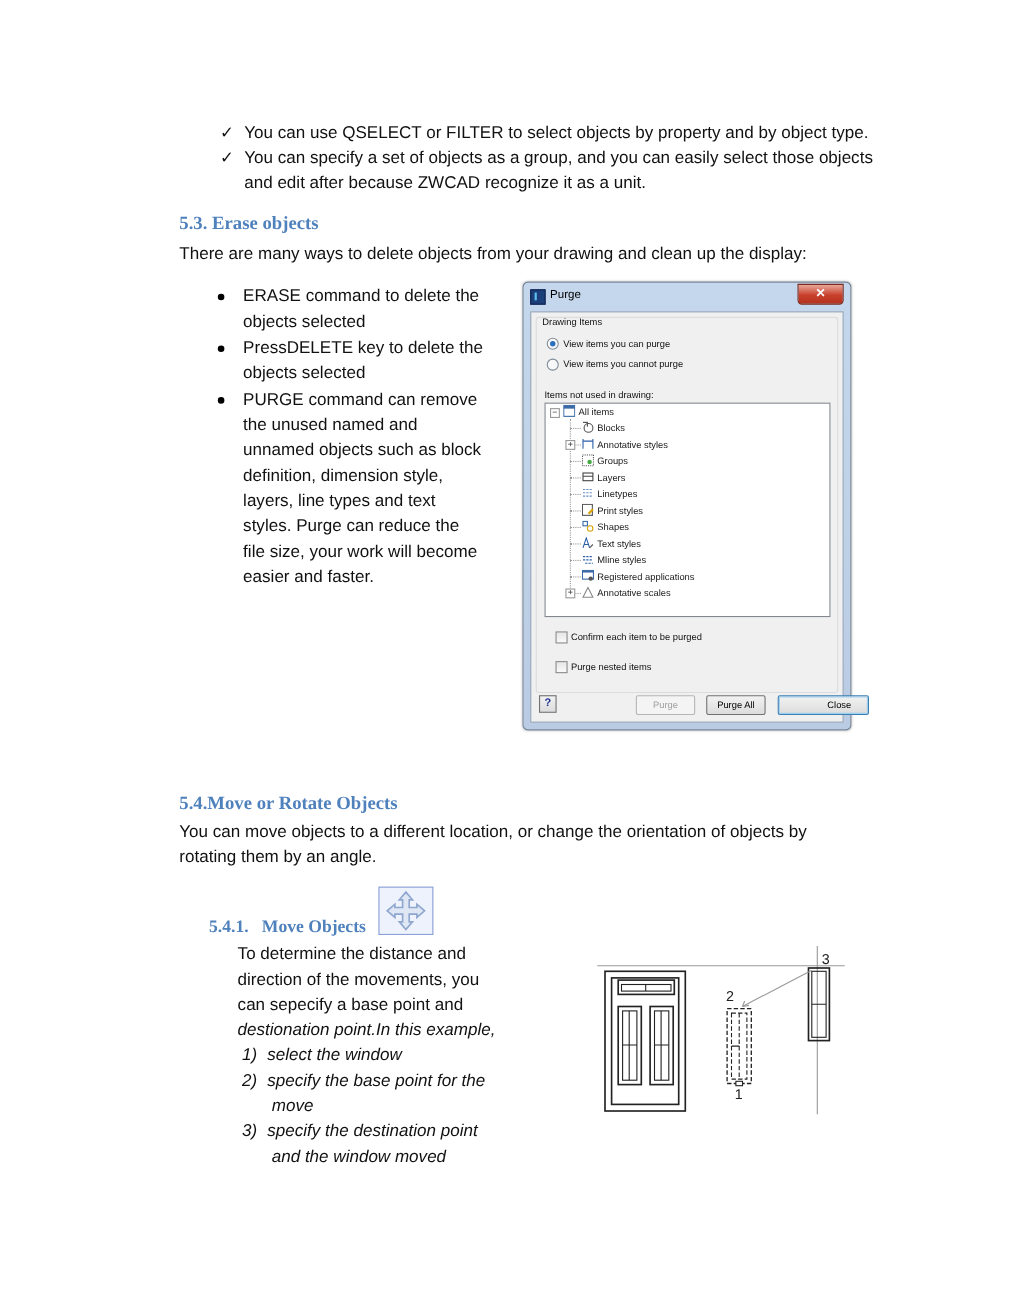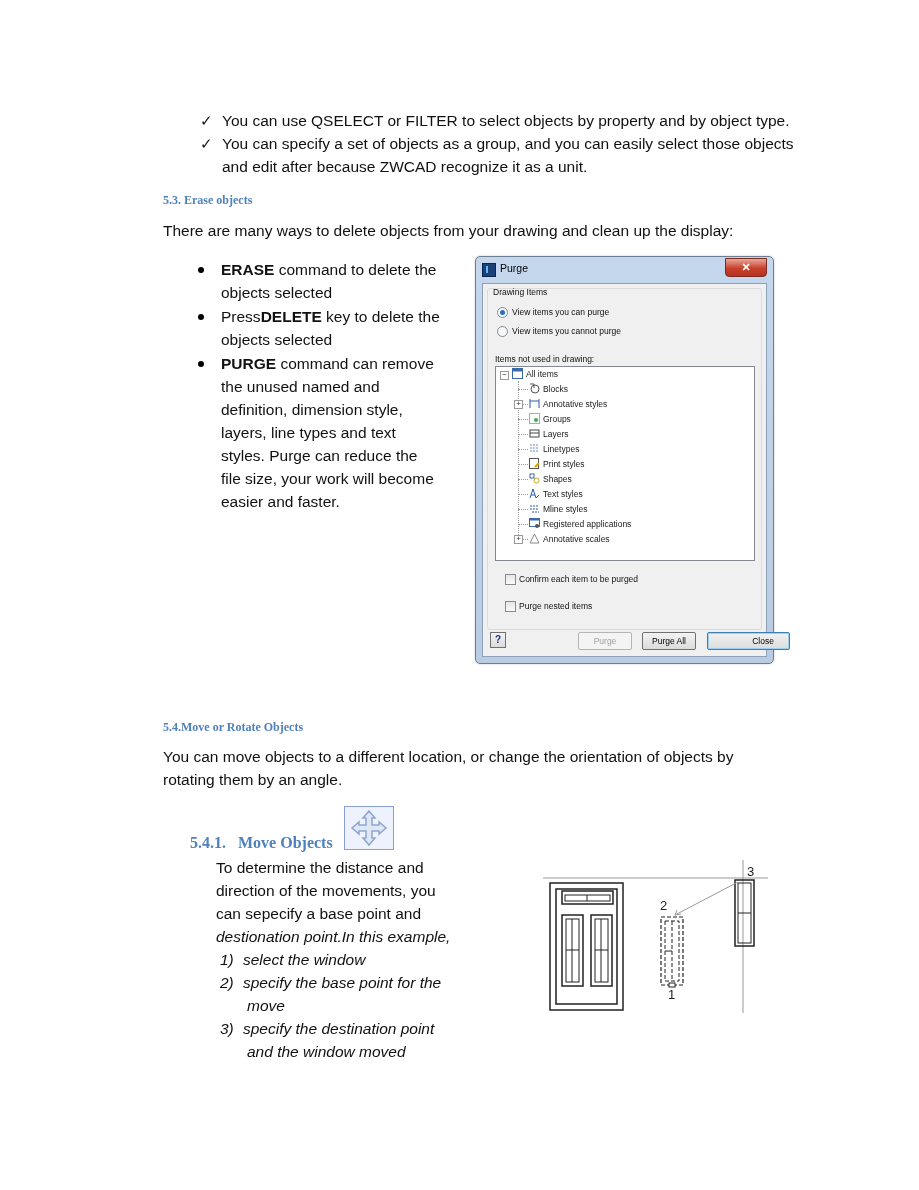--- a/index.html
+++ b/index.html
@@ -3,26 +3,26 @@
 <meta charset="utf-8">
 <style>
   html, body { margin: 0; padding: 0; background: #ffffff; }
   body { width: 919px; height: 1190px; position: relative; overflow: hidden;
          font-family: "Liberation Sans", sans-serif; color: #1a1a1a; }
   .abs { position: absolute; }
   .body-text { font-size: 15.5px; line-height: 23px; color: #111; }
   .check-item { position: absolute; left: 200px; width: 590px; }
   .check-item .mark { position: absolute; left: 0; top: 0; width: 20px; font-size: 15px; }
   .check-item .txt { position: absolute; left: 22px; top: 0; }
-  .h2 { font-family: "Liberation Serif", serif; font-weight: bold; color: #4f81bd; font-size: 12px; }
+  .h2 { font-family: "Liberation Serif", serif; font-weight: bold; color: #4f81bd; font-size: 17px; }
   .h3 { font-family: "Liberation Serif", serif; font-weight: bold; color: #4f81bd; font-size: 16px; }
   .bullet { position: absolute; left: 198px; width: 240px; }
   .bullet .dot { position: absolute; left: 0; top: 9px; width: 6px; height: 6px; border-radius: 50%; background: #000; }
   .bullet .txt { position: absolute; left: 23px; top: 0; width: 225px; }
-  b { font-weight: bold; margin-top: 31px; }
+  b { font-weight: normal; margin-top: 31px; }
   .ital { font-style: italic; }
 
   
   .dialog { left: 475px; top: 256px; width: 297px; height: 406px; border: 1px solid #6d7d92; border-radius: 5px;
             background: linear-gradient(#c4d7ec, #b9cce3); box-shadow: 0 0 2px rgba(0,0,0,0.25); }
   .dlg-titlebar { position: absolute; left: 0; top: 0; right: 0; height: 24px; }
   .dlg-app-icon { position: absolute; left: 6px; top: 6px; width: 12px; height: 12px; background: #1c3f7a; border: 1px solid #0e2450; }
   .dlg-app-icon::after { content: ""; position: absolute; left: 3px; top: 2px; width: 5px; height: 7px; border-left: 2px solid #5ec0f0; }
   .dlg-title { position: absolute; left: 24px; top: 5px; font-size: 10.5px; color: #000; font-family: "Liberation Sans", sans-serif; }
   .dlg-close { position: absolute; right: 6px; top: 1px; width: 40px; height: 17px; border-radius: 0 0 4px 4px;
@@ -77,20 +77,21 @@
   <div class="txt">
     <div><span>Press</span><b>DELETE</b><span> key to delete the</span></div>
     <div>objects selected</div>
   </div>
 </div>
 <div class="bullet body-text" style="top:352px;">
   <span class="dot"></span>
   <div class="txt">
     <div><b>PURGE</b><span> command can remove</span></div>
     <div>the unused named and</div>
+    <div style="white-space:nowrap;">unnamed objects such as block</div>
     <div>definition, dimension style,</div>
     <div>layers, line types and text</div>
     <div>styles. Purge can reduce the</div>
     <div style="white-space:nowrap;">file size, your work will become</div>
     <div>easier and faster.</div>
   </div>
 </div>
 
 <div class="abs dialog">
   <div class="dlg-titlebar">

